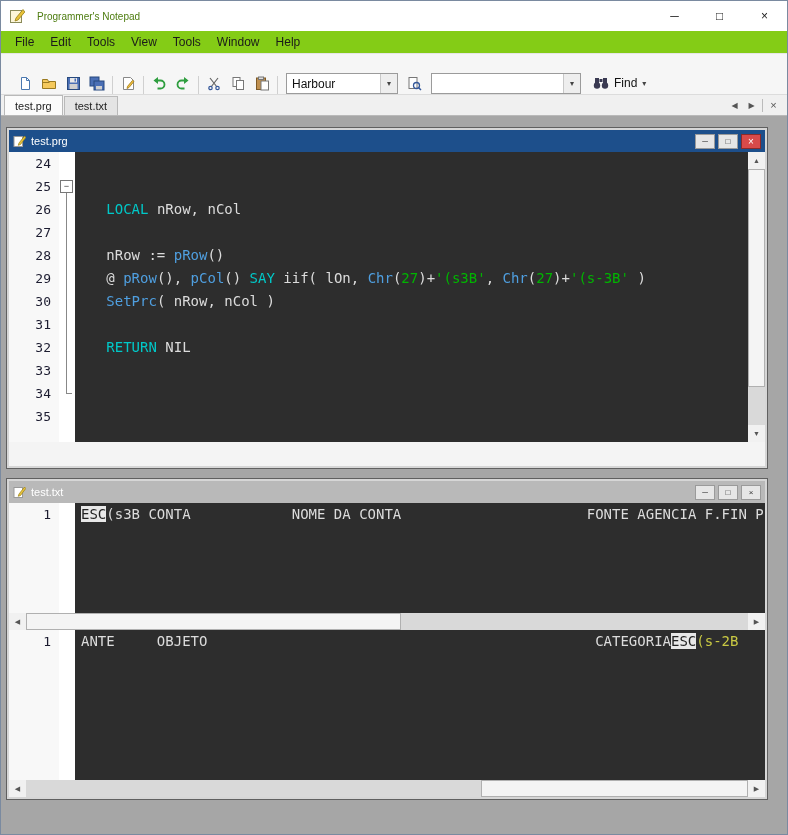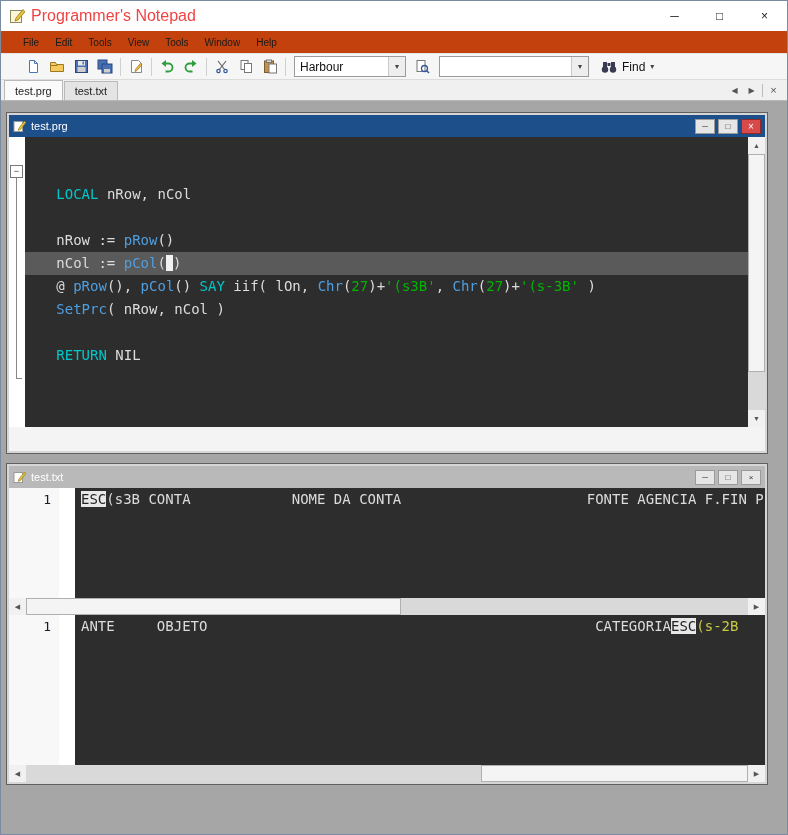--- a/index.html
+++ b/index.html
@@ -3,26 +3,26 @@
 <meta charset="utf-8">
 <style>
 *{margin:0;padding:0;box-sizing:border-box}
 html,body{width:788px;height:835px;overflow:hidden}
 body{font-family:"Liberation Sans",sans-serif;background:#808080}
 .app{width:788px;height:835px;display:flex;flex-direction:column;background:#fff;border:1px solid #7a8aa0}
 
 
 .titlebar{height:30px;display:flex;align-items:center;background:#fff;flex:0 0 auto}
 .app-icon{margin-left:8px;display:flex}
-.title-text{font-size:16px;color:#ef4444;margin-left:6px;flex:1}
+.title-text{font-size:10px;color:#4d7c0f;margin-left:12px;flex:1}
 .win-controls{display:flex;height:100%}
 .win-btn{width:45px;height:100%;display:flex;align-items:center;justify-content:center;font-size:12px;color:#222}
-.menubar{height:22px;display:flex;align-items:center;background:#c2410c;font-size:10px;color:#1a1a1a;padding-left:14px;flex:0 0 auto}
+.menubar{height:22px;display:flex;align-items:center;background:#84cc16;font-size:12px;color:#1a1a1a;padding-left:6px;flex:0 0 auto}
 .menu-item{padding:3px 8px;cursor:default}
-.toolbar{height:27px;background:#f6f6f6;border-top:1px solid #e6e6e6;border-bottom:1px solid #dcdcdc;display:flex;align-items:center;padding:0 20px;flex:0 0 auto}
+.toolbar{height:42px;background:#f6f6f6;border-top:1px solid #e6e6e6;border-bottom:1px solid #dcdcdc;display:flex;align-items:flex-end;padding:0 12px;flex:0 0 auto}
 .tool-btn{width:24px;height:22px;display:flex;align-items:center;justify-content:center}
 .tool-sep{width:1px;height:18px;background:#d0d0d0;margin:0 3px}
 .combo{height:21px;background:#fff;border:1px solid #9b9b9b;display:flex;align-items:center;font-size:12px;color:#111}
 .combo-text{flex:1;padding:0 5px;white-space:nowrap;overflow:hidden}
 .combo-arrow{width:17px;height:100%;display:flex;align-items:center;justify-content:center;font-size:8px;color:#444;background:#eee;border-left:1px solid #c8c8c8}
 .scheme-combo{width:112px;margin-left:5px}
 .search-combo{width:150px;margin-left:5px}
 .find-group{display:flex;align-items:center;height:22px;padding:0 7px;margin-left:5px;font-size:12px;color:#111}
 .find-label{margin:0 5px}
 .find-caret{font-size:8px;color:#444}
@@ -282,20 +282,34 @@
             <span>─</span>
           </span>
         <span class="child-btn">
             <span>□</span>
           </span>
         <span class="child-btn red">
             <span>×</span>
           </span>
       </div>
       <div class="editor">
+        <div class="gutter">
+            <div class="ln">24</div>
+            <div class="ln">25</div>
+            <div class="ln">26</div>
+            <div class="ln">27</div>
+            <div class="ln">28</div>
+            <div class="ln">29</div>
+            <div class="ln">30</div>
+            <div class="ln">31</div>
+            <div class="ln">32</div>
+            <div class="ln">33</div>
+            <div class="ln">34</div>
+            <div class="ln">35</div>
+          </div>
         <div class="foldmargin">
             <div class="fl"></div>
             <div class="fl box">
               <span class="foldbox">−</span>
             </div>
             <div class="fl line"></div>
             <div class="fl line"></div>
             <div class="fl line"></div>
             <div class="fl line"></div>
             <div class="fl line"></div>
@@ -304,21 +318,20 @@
             <div class="fl line"></div>
             <div class="fl end"></div>
             <div class="fl"></div>
           </div>
         <div class="codearea">
             <div class="cl"></div>
             <div class="cl"></div>
             <div class="cl"><span class="s-pl">   </span><span class="s-kw">LOCAL</span><span class="s-pl"> nRow, nCol</span></div>
             <div class="cl"></div>
             <div class="cl"><span class="s-pl">   nRow := </span><span class="s-fn">pRow</span><span class="s-pl">()</span></div>
-            <div class="cl current"><span class="s-pl">   nCol := </span><span class="s-fn">pCol</span><span class="s-pl">(</span><span class="s-caret"></span><span class="s-pl">)</span></div>
             <div class="cl"><span class="s-pl">   @ </span><span class="s-fn">pRow</span><span class="s-pl">(), </span><span class="s-fn">pCol</span><span class="s-pl">() </span><span class="s-kw">SAY</span><span class="s-pl"> iif( lOn, </span><span class="s-fn">Chr</span><span class="s-pl">(</span><span class="s-num">27</span><span class="s-pl">)+</span><span class="s-str">'(s3B'</span><span class="s-pl">, </span><span class="s-fn">Chr</span><span class="s-pl">(</span><span class="s-num">27</span><span class="s-pl">)+</span><span class="s-str">'(s-3B'</span><span class="s-pl"> )</span></div>
             <div class="cl"><span class="s-pl">   </span><span class="s-fn">SetPrc</span><span class="s-pl">( nRow, nCol )</span></div>
             <div class="cl"></div>
             <div class="cl"><span class="s-pl">   </span><span class="s-kw">RETURN</span><span class="s-pl"> NIL</span></div>
             <div class="cl"></div>
           </div>
         <div class="vscroll">
           <div class="sb-btn">
               <span>▲</span>
             </div>

